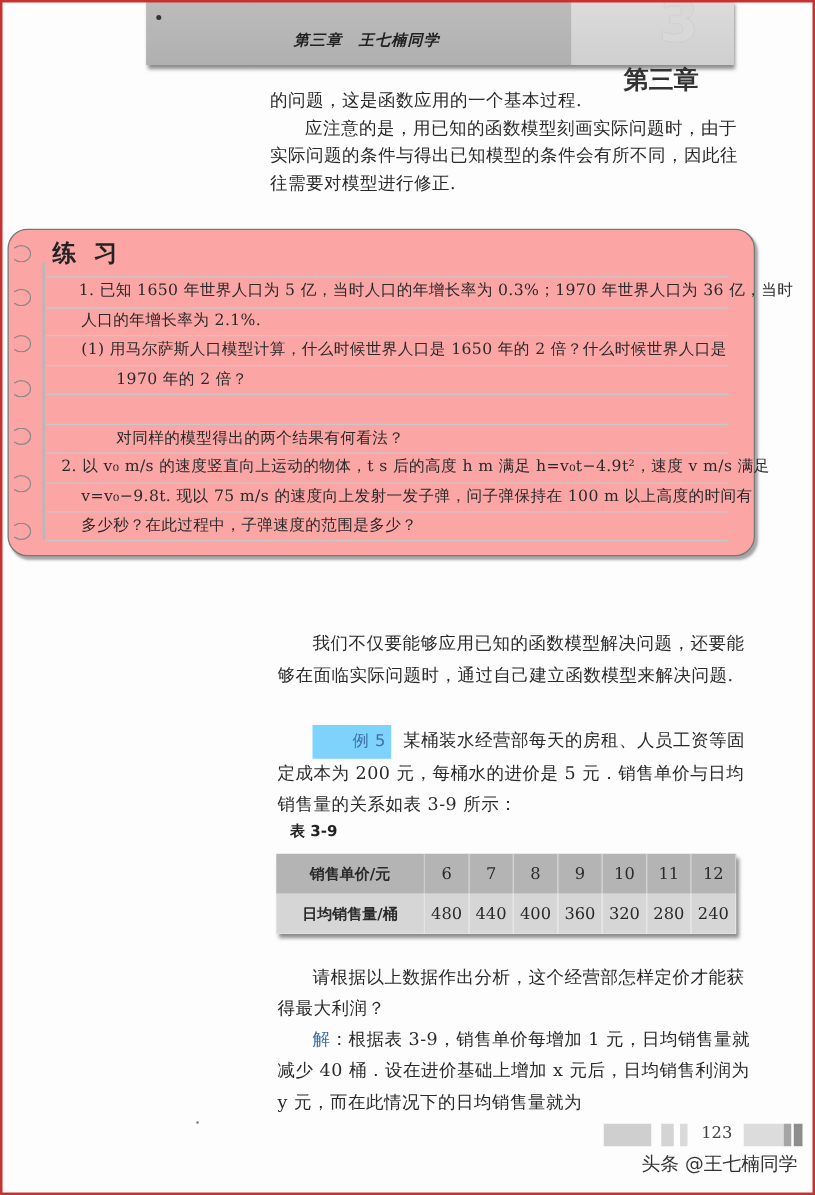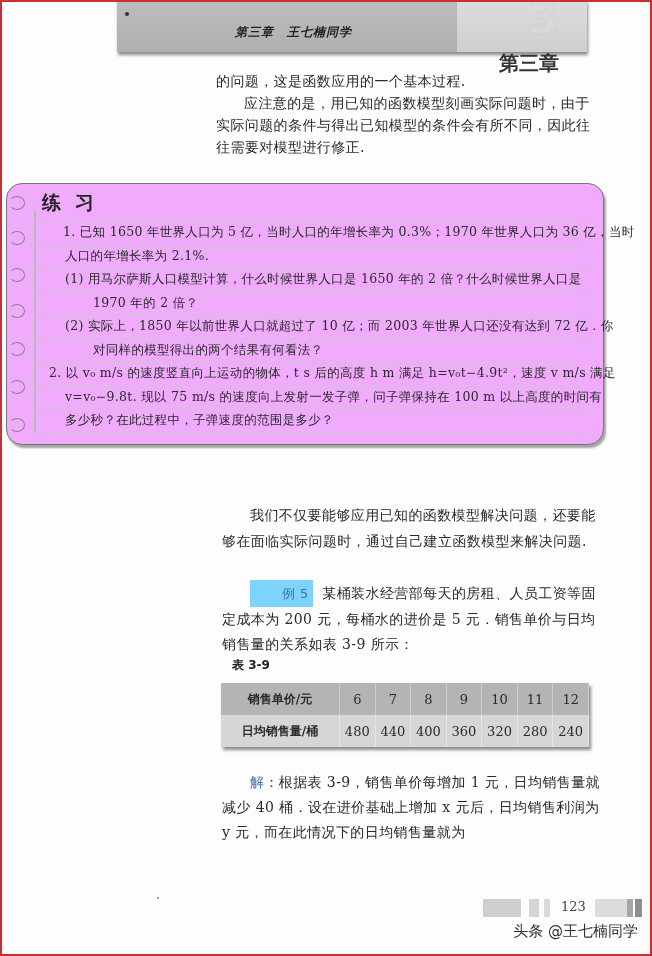--- a/index.html
+++ b/index.html
@@ -58,21 +58,21 @@
   .para p { margin: 0; }
   .indent { text-indent: 2em; }
 
   
   .exercise-box {
     position: absolute; left: 6px; top: 183px; width: 270px; height: 262px;
     width: 598px;
     box-sizing: border-box;
     border: 1.5px solid #777;
     border-radius: 16px;
-    background: #f0abfc;
+    background: #fca5a5;
     box-shadow: 2px 3px 2px rgba(0,0,0,0.35);
   }
   .ring {
     position: absolute; left: 2px; width: 16px; height: 14px;
     border: 1.5px solid #888; border-left-color: transparent;
     border-radius: 50%; box-sizing: border-box;
   }
   .ring-rail {
     position: absolute; left: 27px; top: 26px; width: 2px; height: 222px;
     background: #b8b8b8;
@@ -168,21 +168,20 @@
   <div class="ex-line" style="top:155px"></div>
   <div class="ex-line" style="top:178px"></div>
   <div class="ex-line" style="top:202px"></div>
   <div class="ex-line" style="top:225px"></div>
   <div class="ex-line" style="top:248px"></div>
 
   <div class="ex-text" style="left:56px; top:40px;">1. 已知 1650 年世界人口为 5 亿，当时人口的年增长率为 0.3%；1970 年世界人口为 36 亿，当时</div>
   <div class="ex-text" style="left:58px; top:64px;">人口的年增长率为 2.1%.</div>
   <div class="ex-text" style="left:58px; top:87px;">(1) 用马尔萨斯人口模型计算，什么时候世界人口是 1650 年的 2 倍？什么时候世界人口是</div>
   <div class="ex-text" style="left:86px; top:111px;">1970 年的 2 倍？</div>
-  <div class="ex-text" style="left:58px; top:134px;">(2) 实际上，1850 年以前世界人口就超过了 10 亿；而 2003 年世界人口还没有达到 72 亿．你</div>
   <div class="ex-text" style="left:86px; top:158px;">对同样的模型得出的两个结果有何看法？</div>
   <div class="ex-text" style="left:42px; top:181px;">2. 以 v₀ m/s 的速度竖直向上运动的物体，t s 后的高度 h m 满足 h=v₀t−4.9t²，速度 v m/s 满足</div>
   <div class="ex-text" style="left:58px; top:205px;">v=v₀−9.8t. 现以 75 m/s 的速度向上发射一发子弹，问子弹保持在 100 m 以上高度的时间有</div>
   <div class="ex-text" style="left:58px; top:228px;">多少秒？在此过程中，子弹速度的范围是多少？</div>
 </div>
 
 <div class="para" style="left:222px; top:502px; width:384px; line-height:26px;">
   <p class="indent">我们不仅要能够应用已知的函数模型解决问题，还要能够在面临实际问题时，通过自己建立函数模型来解决问题.</p>
 </div>
 
@@ -211,20 +210,21 @@
     <td>400</td>
     <td>360</td>
     <td>320</td>
     <td>280</td>
     <td>240</td>
   </tr>
 </tbody>
   </table>
 
 <div class="para" style="left:222px; top:770px; width:384px; line-height:25px;">
+  <p class="indent">请根据以上数据作出分析，这个经营部怎样定价才能获得最大利润？</p>
   <p class="indent"><span class="blue">解</span><span>：根据表 3-9，销售单价每增加 1 元，日均销售量就减少 40 桶．设在进价基础上增加 x 元后，日均销售利润为 y 元，而在此情况下的日均销售量就为</span></p>
 </div>
 
 <div class="footer">
   <div class="fbar" style="left:0; width:38px; background:#cfcfcf;"></div>
   <div class="fbar" style="left:46px; width:10px; background:#d4d4d4;"></div>
   <div class="fbar" style="left:61px; width:6px; background:#dadada;"></div>
   <div class="page-num">123</div>
   <div class="fbar" style="left:112px; width:32px; background:#dcdcdc;"></div>
   <div class="fbar" style="left:144px; width:6px; background:#a5a5a5;"></div>

